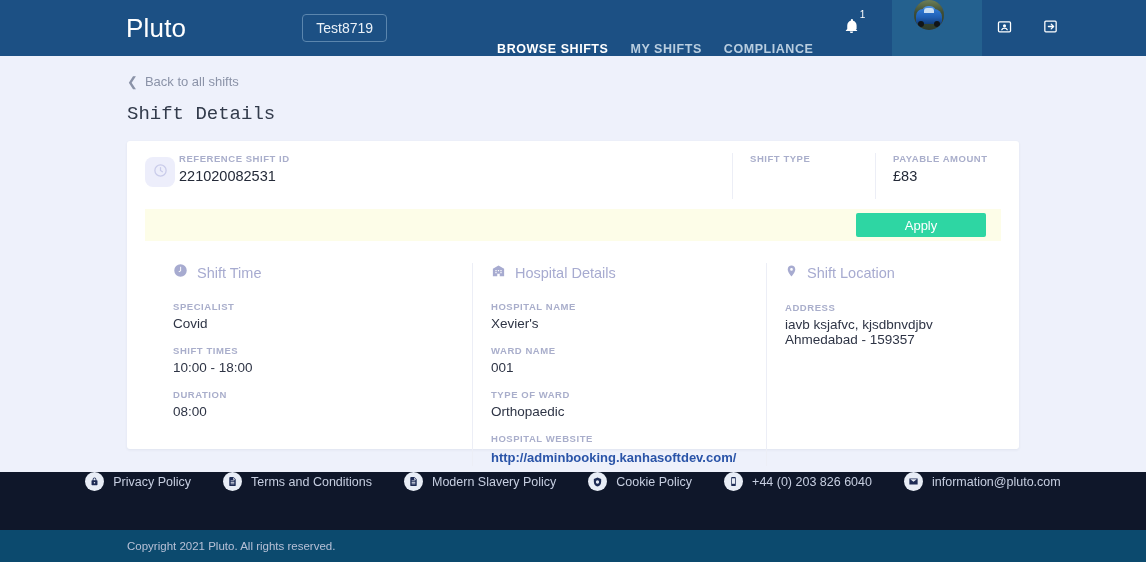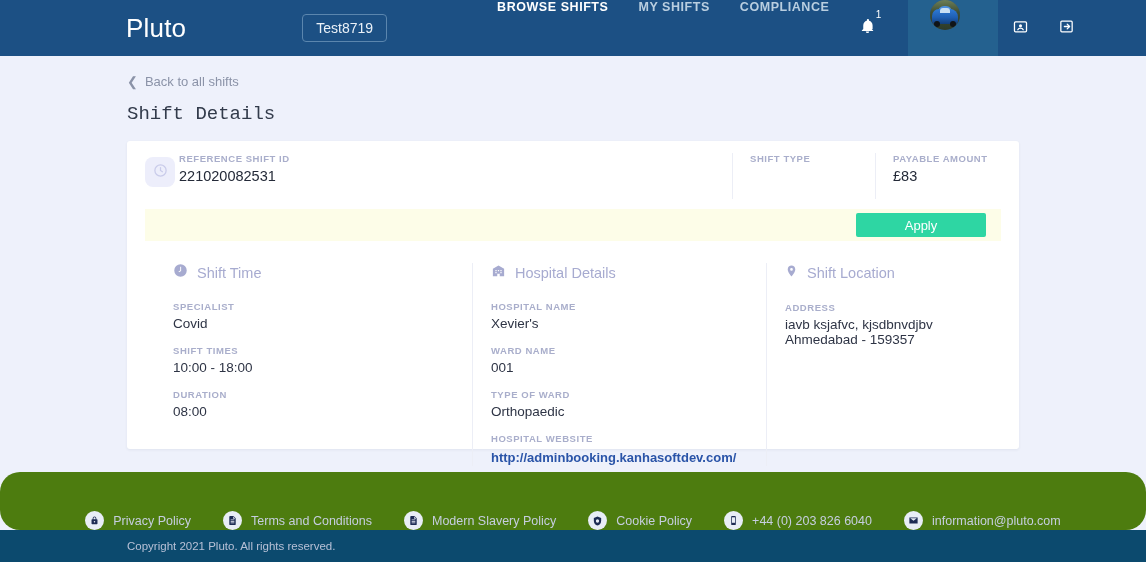--- a/index.html
+++ b/index.html
@@ -29,23 +29,23 @@
     align-self: center;
     border: 1px solid #5b86ae;
     border-radius: 4px;
     padding: 5px 13px;
     font-size: 14px;
     color: #eaf1f8;
     background: transparent;
     line-height: 1.2;
   }
   .nav {
-    display: flex; align-items: flex-start;
+    display: flex; align-items: flex-end;
     margin-left: 110px;
-    gap: 30px;
+    gap: 22px;
     height: 100%;
   }
   .nav-item {
     font-size: 12.5px; font-weight: 700; letter-spacing: .55px;
     color: #b9cee0;
     white-space: nowrap;
     cursor: pointer;
   }
   .nav-item.active { color: #ffffff; }
 
@@ -193,24 +193,23 @@
   .field { margin-bottom: 14px; }
   .field:last-child { margin-bottom: 0; }
   .link-val {
     font-size: 13px; color: #2a54a8; font-weight: 700;
     text-decoration: none; cursor: pointer;
   }
 
   
   .footer {
     flex: 0 0 58px; height: 58px;
-    background: #4d7c0f;
-    display: flex; align-items: flex-end; justify-content: center;
+    background: #0f172a;
+    display: flex; align-items: flex-start; justify-content: center;
     gap: 32px;
-    border-radius: 20px;
   }
   .f-item {
     display: flex; align-items: center; gap: 9px;
     font-size: 12.5px; color: #c6cee0;
     cursor: pointer;
     white-space: nowrap;
   }
   .f-ico {
     width: 19px; height: 19px; border-radius: 50%;
     background: #e8edf6;

